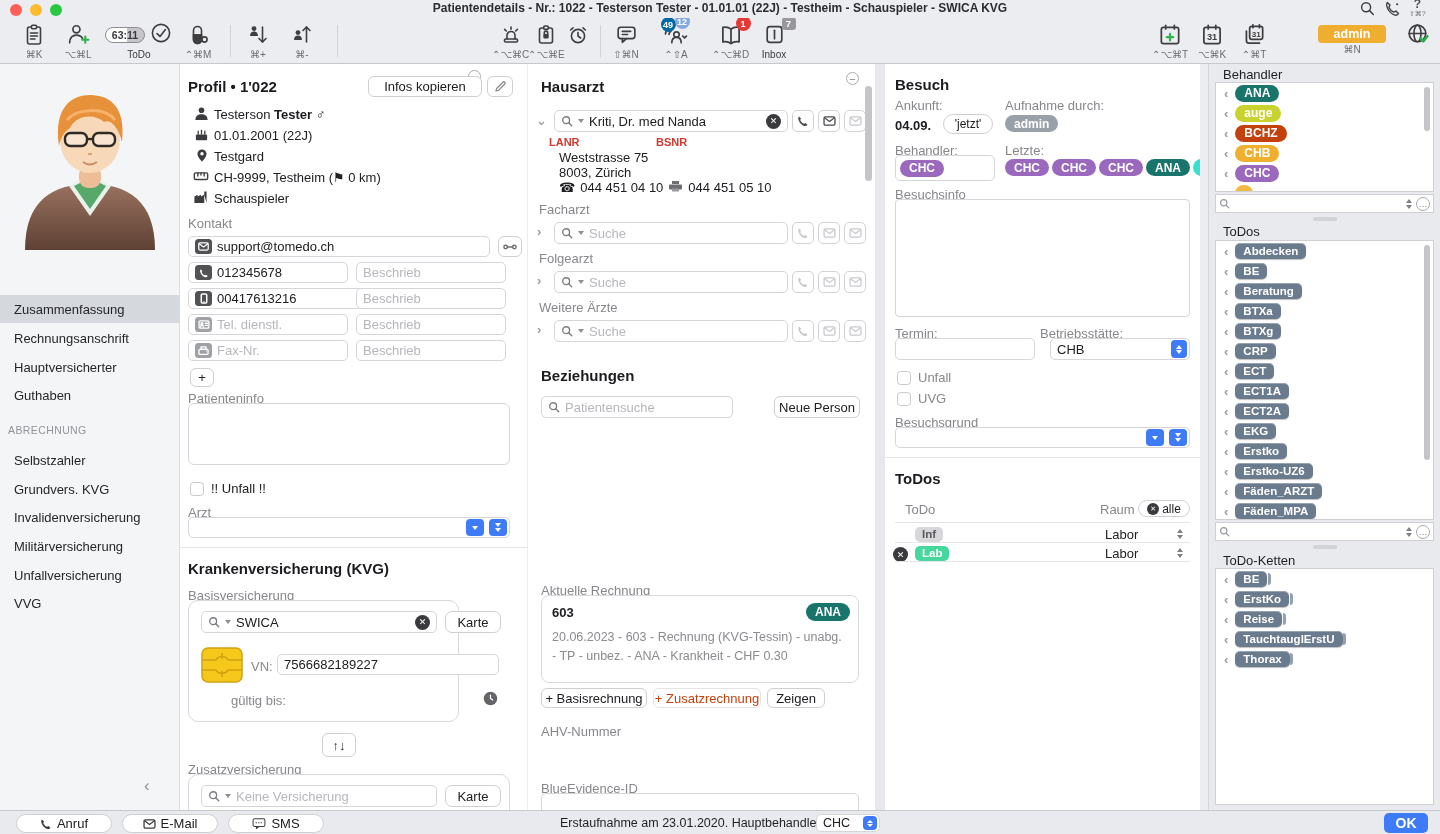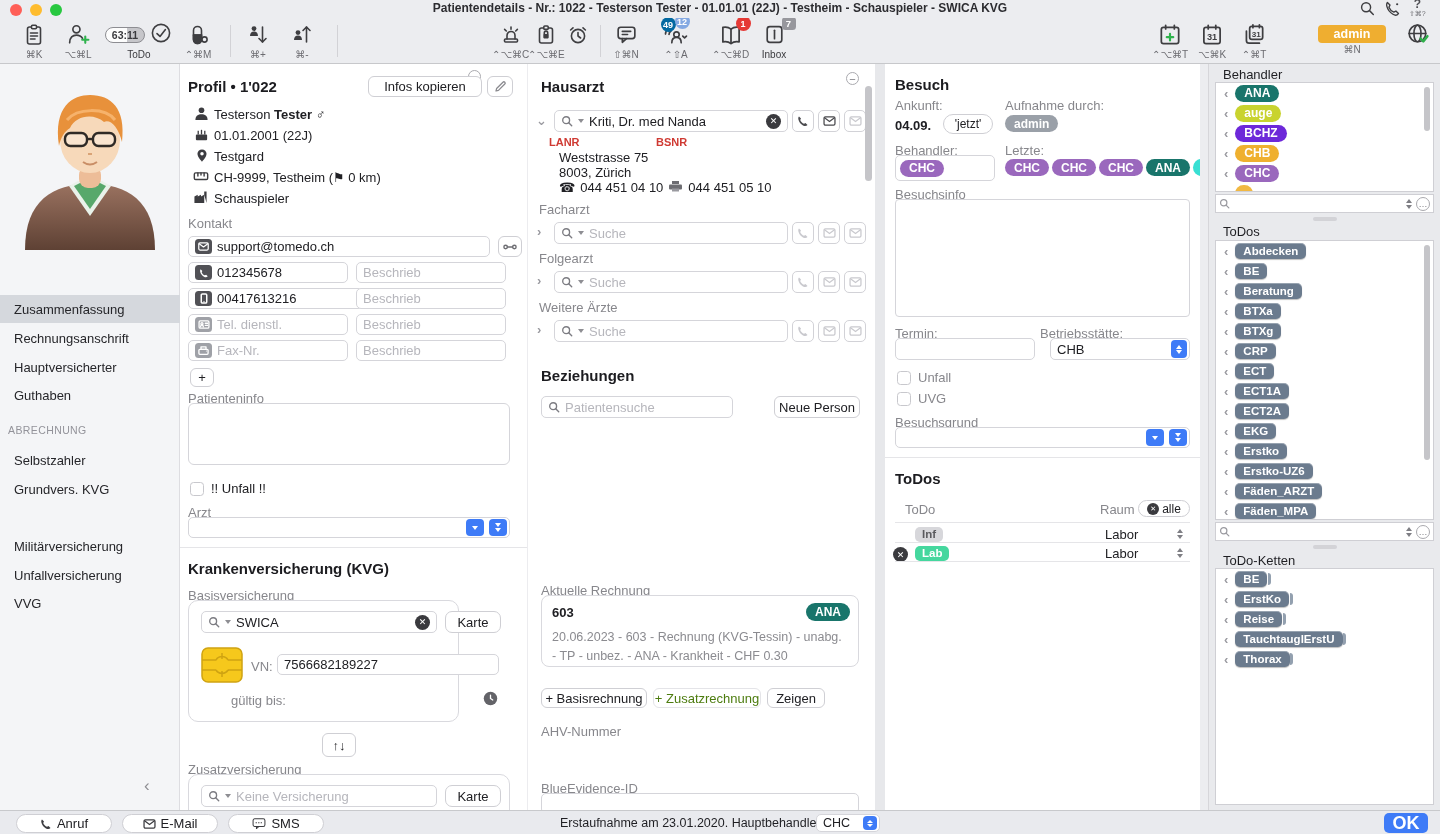--- a/index.html
+++ b/index.html
@@ -39,39 +39,39 @@
   .navitem.sel { background:#d5d8dd; }
   .navsec { position:absolute; left:8px; font-size:10.5px; letter-spacing:.4px; color:#93939a; }
   .navcollapse { position:absolute; left:144px; top:712px; color:#8e8e93; font-size:17px; }
   
   .h1 { font-size:15px; font-weight:700; color:#1c1c20; }
   .glabel { font-size:13px; color:#87878c; }
   .dtext { font-size:13px; color:#202024; }
   .field { display:flex; align-items:center; gap:5px; border:1px solid #d5d5da; border-radius:5px; background:#fff; padding:0 6px; font-size:13px; color:#202024; overflow:hidden; white-space:nowrap;}
   .ph { color:#b6b6bc; }
   .btn { border:1px solid #cfcfd4; border-radius:6px; background:#fff; font-size:13px; color:#202024; display:flex; align-items:center; justify-content:center; gap:5px; }
-  .btn.dis { color:#4d7c0f; border-color:#e4e4e8; }
+  .btn.dis { color:#c2410c; border-color:#e4e4e8; }
   .pill { border-radius:999px; }
   .clearc { width:15px; height:15px; border-radius:50%; background:#3a3a3e; color:#fff; font-size:9px; display:flex; align-items:center; justify-content:center; flex:0 0 auto; }
   .collapsebtn { width:13px; height:13px; border:1px solid #aaaaaf; border-radius:50%; color:#7c7c82; font-size:11px; display:flex; align-items:center; justify-content:center; background:#fff;}
   .kbadge { width:17px; height:15px; border-radius:3.5px; background:#515156; display:flex; align-items:center; justify-content:center; flex:0 0 auto;}
   .kbadge.lt { background:#9fa1a7; }
   .cd { width:0; height:0; border-left:3.5px solid transparent; border-right:3.5px solid transparent; border-top:4px solid #8e8e93; }
   .chev { color:#9a9aa0; font-size:13px; font-weight:700;}
   .checkbox { width:14px; height:14px; border:1px solid #c8c8cd; border-radius:3.5px; background:#fff; flex:0 0 auto;}
   .cbrow { display:flex; align-items:center; gap:7px; font-size:13px; color:#202024; position:absolute;}
   .bluebtn { background:#3e7bf7; border-radius:4px; display:flex; flex-direction:column; align-items:center; justify-content:center; gap:1px;}
   .triu { width:0; height:0; border-left:3.5px solid transparent; border-right:3.5px solid transparent; border-bottom:4px solid #fff; }
   .trid { width:0; height:0; border-left:3.5px solid transparent; border-right:3.5px solid transparent; border-top:4px solid #fff; }
   .gstep { display:flex; flex-direction:column; gap:2px; align-items:center;}
   .gstep .triu { border-bottom-color:#7e7e84; } .gstep .trid { border-top-color:#7e7e84; }
   .divh { position:absolute; height:1px; background:#e5e5e8; }
   .badge { display:inline-flex; align-items:center; justify-content:center; border-radius:9px; color:#fff; font-size:12px; font-weight:700; padding:0 9px; height:17px; white-space:nowrap;}
   .bpurple { background:#9a68bd; } .bteal { background:#19756b; } .bcyan { background:#38dfd3; }
-  .bgray { background:#9aa0a8; } .blime { background:#c9d32f; } .borange { background:#6d28d9; } .bamber { background:#efb02f; }
+  .bgray { background:#9aa0a8; } .blime { background:#c9d32f; } .borange { background:#c2410c; } .bamber { background:#efb02f; }
   .bgreen { background:#45d79e; border-radius:5px; font-size:11.5px; padding:1px 7px 2px; height:auto;}
   .binf { background:#d7d7db; color:#5a5a5e; border-radius:5px; font-size:11.5px; font-weight:700; padding:1px 7px 2px; }
   .slate { background:#6b7b8e; color:#fff; font-size:11.5px; font-weight:700; border-radius:5px; padding:1.5px 8px 2.5px; box-shadow:inset 0 1px 0 rgba(255,255,255,.3), 0 1px 1px rgba(0,0,0,.25); white-space:nowrap;}
   .stacked { position:relative; }
   .stacked::after { content:""; position:absolute; right:-3.5px; top:2px; bottom:2px; width:3px; background:#93a0af; border-radius:0 4px 4px 0; }
   .groupbox { position:absolute; border:1px solid #d9d9de; border-radius:10px; background:#fff; }
   .redlbl { font-size:11px; font-weight:700; color:#cf3a33; }
   .sbtn { width:22px; height:22px; border:1px solid #d2d2d7; border-radius:5px; background:#fff; display:flex; align-items:center; justify-content:center; }
   .scrollthumb { position:absolute; background:#c5c5c9; border-radius:4px; }
   
@@ -371,20 +371,23 @@
       </div>
     <div class="navitem" style="top:317px">
         <span>Guthaben</span>
       </div>
     <div class="navsec" style="top:360px">ABRECHNUNG</div>
     <div class="navitem" style="top:382px">
         <span>Selbstzahler</span>
       </div>
     <div class="navitem" style="top:411px">
         <span>Grundvers. KVG</span>
+      </div>
+    <div class="navitem" style="top:439px">
+        <span>Invalidenversicherung</span>
       </div>
     <div class="navitem" style="top:468px">
         <span>Militärversicherung</span>
       </div>
     <div class="navitem" style="top:497px">
         <span>Unfallversicherung</span>
       </div>
     <div class="navitem" style="top:525px">
         <span>VVG</span>
       </div>
@@ -716,21 +719,21 @@
           <circle cx="6" cy="6" r="4"></circle>
           <line x1="9" y1="9" x2="12.5" y2="12.5"></line>
         </svg>
       <span class="ph">Patientensuche</span>
     </div>
     <div class="btn abs" style="left:246px;top:332px;width:86px;height:22px">
         <span>Neue Person</span>
       </div>
 
     <div class="glabel abs" style="left:13px;top:519px">Aktuelle Rechnung</div>
-    <div class="groupbox" style="left:13px;top:531px;width:318px;height:72px;border-radius:8px">
+    <div class="groupbox" style="left:13px;top:531px;width:318px;height:88px;border-radius:8px">
       <div class="dtext abs" style="left:10px;top:9px;font-weight:600">603</div>
       <span class="badge bteal abs" style="right:8px;top:7px;height:18px">ANA</span>
       <div class="abs" style="left:10px;top:32px;width:296px;font-size:12.5px;line-height:1.55;color:#8b8b90">20.06.2023 - 603 - Rechnung (KVG-Tessin) - unabg. - TP - unbez. - ANA - Krankheit - CHF 0.30</div>
     </div>
     <div class="btn abs" style="left:13px;top:624px;width:106px;height:20px">
         <span>+ Basisrechnung</span>
       </div>
     <div class="btn dis abs" style="left:125px;top:624px;width:108px;height:20px">
         <span>+ Zusatzrechnung</span>
       </div>
@@ -999,16 +1002,16 @@
     <span>SMS</span>
   </div>
   <div class="abs" style="left:560px;top:5px;font-size:12.5px;color:#1f1f23">Erstaufnahme am 23.01.2020. Hauptbehandler</div>
   <div class="field abs" style="left:816px;top:3px;width:64px;height:18px;padding-right:2px;font-size:12.5px">
     <span>CHC</span>
     <span class="bluebtn" style="width:14px;height:14px;margin-left:auto">
         <span class="triu" style="border-left-width:3px;border-right-width:3px;border-bottom-width:3.5px"></span>
         <span class="trid" style="border-left-width:3px;border-right-width:3px;border-top-width:3.5px"></span>
       </span>
   </div>
-  <div class="abs" style="left:1384px;top:2px;width:44px;height:20px;background:#3e7bf7;border-radius:5px;color:#fff;font-size:18px;font-weight:700;display:flex;align-items:center;justify-content:center">
+  <div class="abs" style="left:1384px;top:2px;width:44px;height:20px;background:#3e7bf7;border-radius:5px;color:#fff;font-size:14px;font-weight:700;display:flex;align-items:center;justify-content:center">
       <span>OK</span>
     </div>
 </div>
 
 </body></html>

